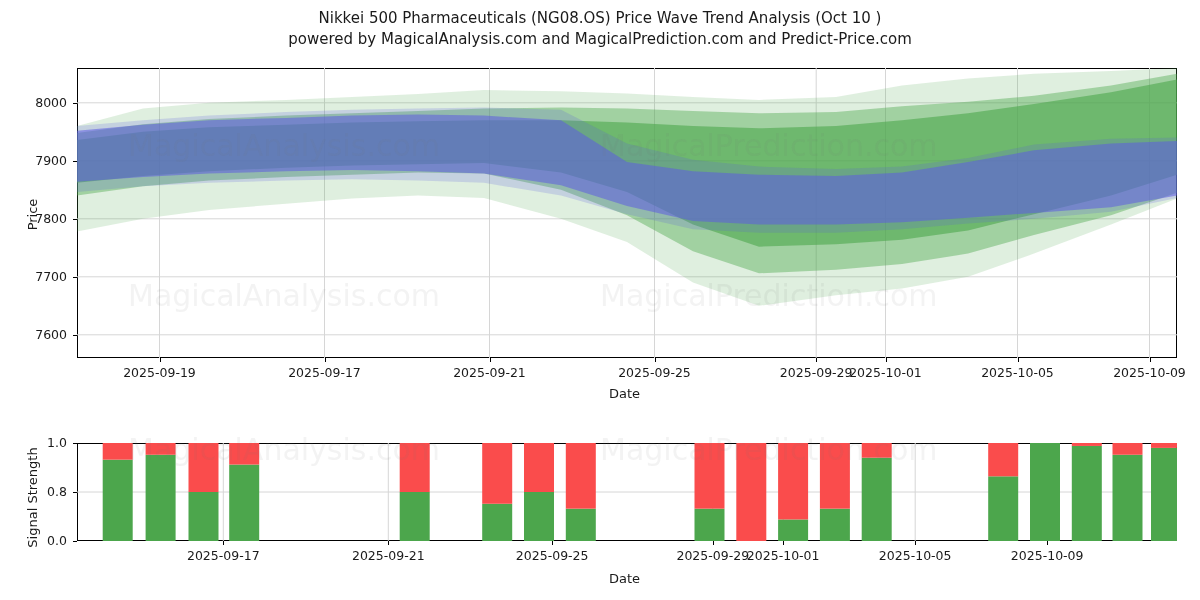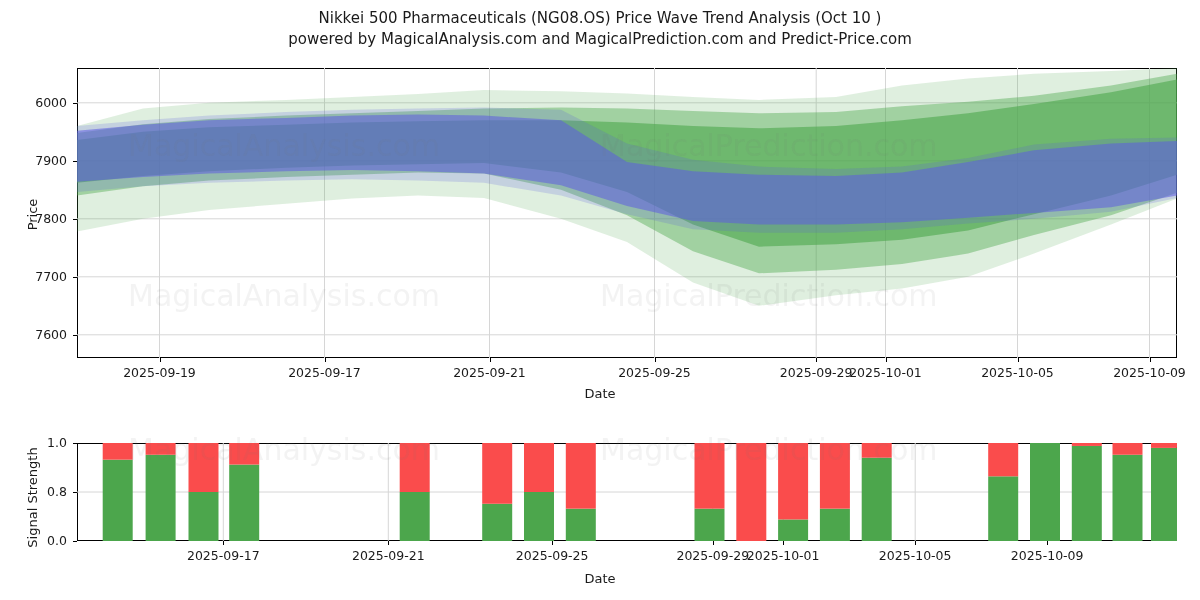--- a/index.html
+++ b/index.html
@@ -54,21 +54,21 @@
     position: absolute;
     font-size: 13px;
     color: #1a1a1a;
     transform-origin: 50% 50%;
     white-space: nowrap;
   }
   .xlabel {
     position: absolute;
     font-size: 13px;
     color: #1a1a1a;
-    text-align: center;
+    text-align: right;
     white-space: nowrap;
   }
   .tick-label {
     position: absolute;
     font-size: 12.5px;
     color: #1a1a1a;
     white-space: nowrap;
   }
   .ytick-label {
     text-align: right;
@@ -149,21 +149,21 @@
     <div id="price-ticks">
         <div class="tickmark" style="left: 73px; top: 334.8px; width: 4px; height: 1px;"></div>
         <div class="tick-label ytick-label" style="left: 5px; top: 326.8px; width: 62px;">7600</div>
         <div class="tickmark" style="left: 73px; top: 276.8px; width: 4px; height: 1px;"></div>
         <div class="tick-label ytick-label" style="left: 5px; top: 268.8px; width: 62px;">7700</div>
         <div class="tickmark" style="left: 73px; top: 218.8px; width: 4px; height: 1px;"></div>
         <div class="tick-label ytick-label" style="left: 5px; top: 210.8px; width: 62px;">7800</div>
         <div class="tickmark" style="left: 73px; top: 160.8px; width: 4px; height: 1px;"></div>
         <div class="tick-label ytick-label" style="left: 5px; top: 152.8px; width: 62px;">7900</div>
         <div class="tickmark" style="left: 73px; top: 102.8px; width: 4px; height: 1px;"></div>
-        <div class="tick-label ytick-label" style="left: 5px; top: 94.8px; width: 62px;">6000</div>
+        <div class="tick-label ytick-label" style="left: 5px; top: 94.8px; width: 62px;">8000</div>
         <div class="tickmark" style="left: 159.5px; top: 358px; width: 1px; height: 4px;"></div>
         <div class="tick-label xtick-label" style="left: 104.5px; top: 365px; width: 110px;">2025-09-19</div>
         <div class="tickmark" style="left: 324.5px; top: 358px; width: 1px; height: 4px;"></div>
         <div class="tick-label xtick-label" style="left: 269.5px; top: 365px; width: 110px;">2025-09-17</div>
         <div class="tickmark" style="left: 489.5px; top: 358px; width: 1px; height: 4px;"></div>
         <div class="tick-label xtick-label" style="left: 434.5px; top: 365px; width: 110px;">2025-09-21</div>
         <div class="tickmark" style="left: 654.5px; top: 358px; width: 1px; height: 4px;"></div>
         <div class="tick-label xtick-label" style="left: 599.5px; top: 365px; width: 110px;">2025-09-25</div>
         <div class="tickmark" style="left: 816.2px; top: 358px; width: 1px; height: 4px;"></div>
         <div class="tick-label xtick-label" style="left: 761.2px; top: 365px; width: 110px;">2025-09-29</div>

